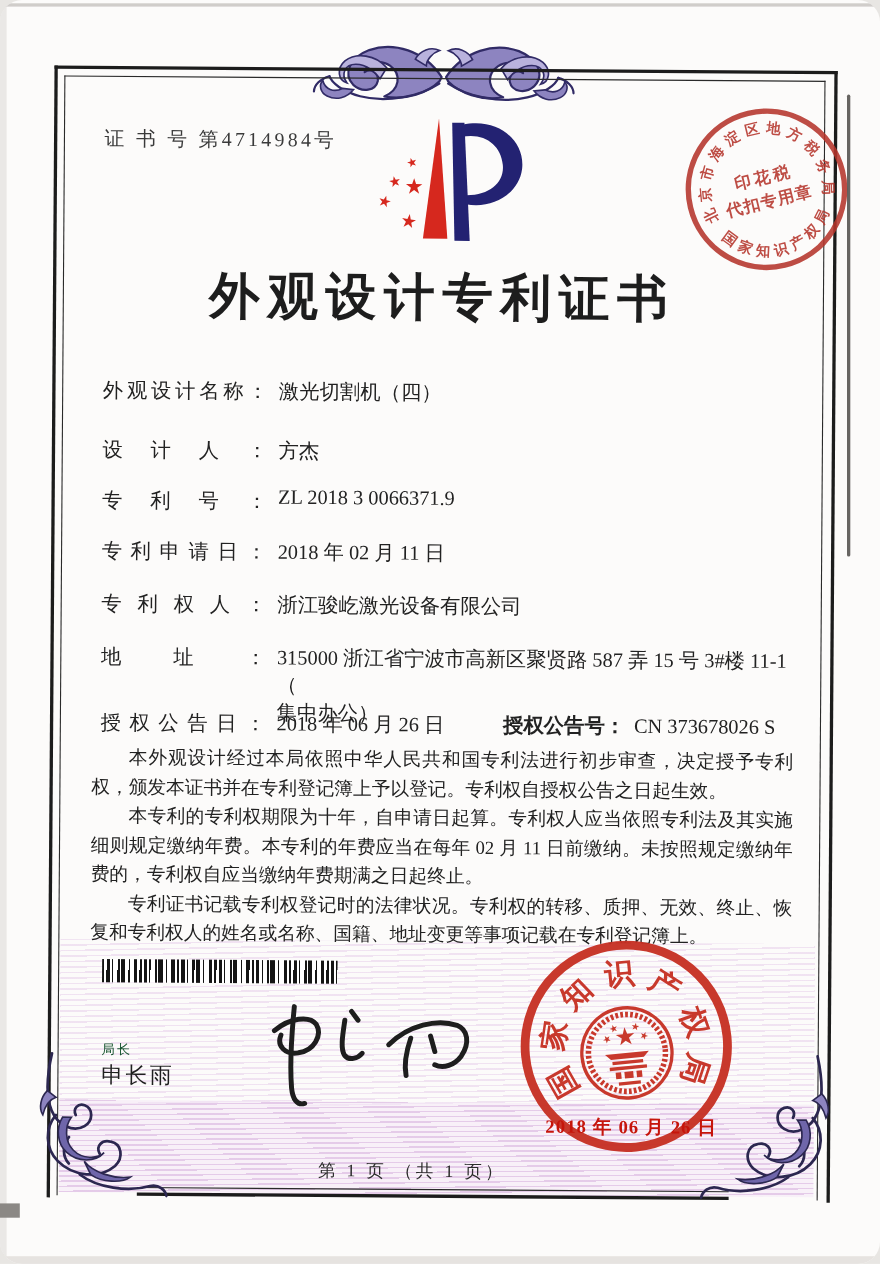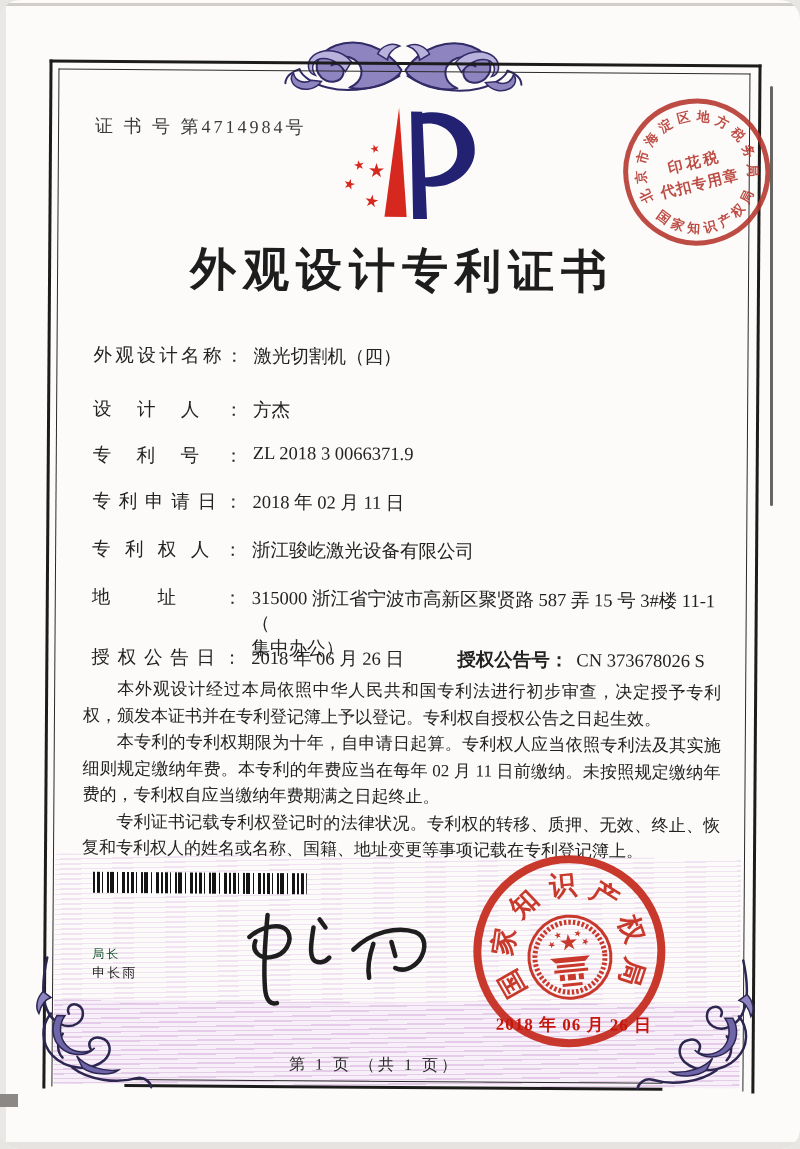--- a/index.html
+++ b/index.html
@@ -31,21 +31,21 @@
   .row-grant2{position:absolute;left:458px;font-size:18.5px;color:#222;}
   .row-grant2 .glabel{margin-right:8px;font-weight:bold;}
 
   .paras{position:absolute;left:84px;top:678px;width:638px;font-size:17px;line-height:26.5px;color:#222;text-align:justify;}
   .paras p{margin:0;text-indent:2em;}
 
   .barcode{position:absolute;left:95px;top:874px;width:214px;height:21px;
     background:repeating-linear-gradient(90deg,#141414 0 2px,#fff 2px 4px,#141414 4px 7px,#fff 7px 9px,#141414 9px 10px,#fff 10px 14px,#141414 14px 16px,#fff 16px 17px,#141414 17px 21px,#fff 21px 24px,#141414 24px 25px,#fff 25px 29px,#141414 29px 32px,#fff 32px 34px);}
 
   .sig-title{position:absolute;left:95px;top:928px;font-size:12px;letter-spacing:2px;color:#14532d;margin-top:20px;}
-  .sig-name{position:absolute;left:95px;top:966px;font-size:13px;letter-spacing:2px;color:#1f1f1f;}
+  .sig-name{position:absolute;left:95px;top:966px;font-size:20px;letter-spacing:2px;color:#1f1f1f;}
   .sig-hand{position:absolute;left:218px;top:898px;}
 
   .seal-main{position:absolute;left:462px;top:840px;opacity:.95;}
   .seal-date{position:absolute;left:482px;top:1012px;width:190px;text-align:center;font-size:17px;font-weight:bold;color:#c6150b;letter-spacing:1px;}
   .seal-tax{position:absolute;left:612px;top:88px;opacity:.88;}
 
   .footer{position:absolute;left:48px;top:1055px;width:660px;text-align:center;font-size:16px;letter-spacing:3px;color:#2b2b2b;}
 
   .ornament-top{position:absolute;left:278px;top:26px;}
   .corner-bl{position:absolute;left:36px;top:958px;}

